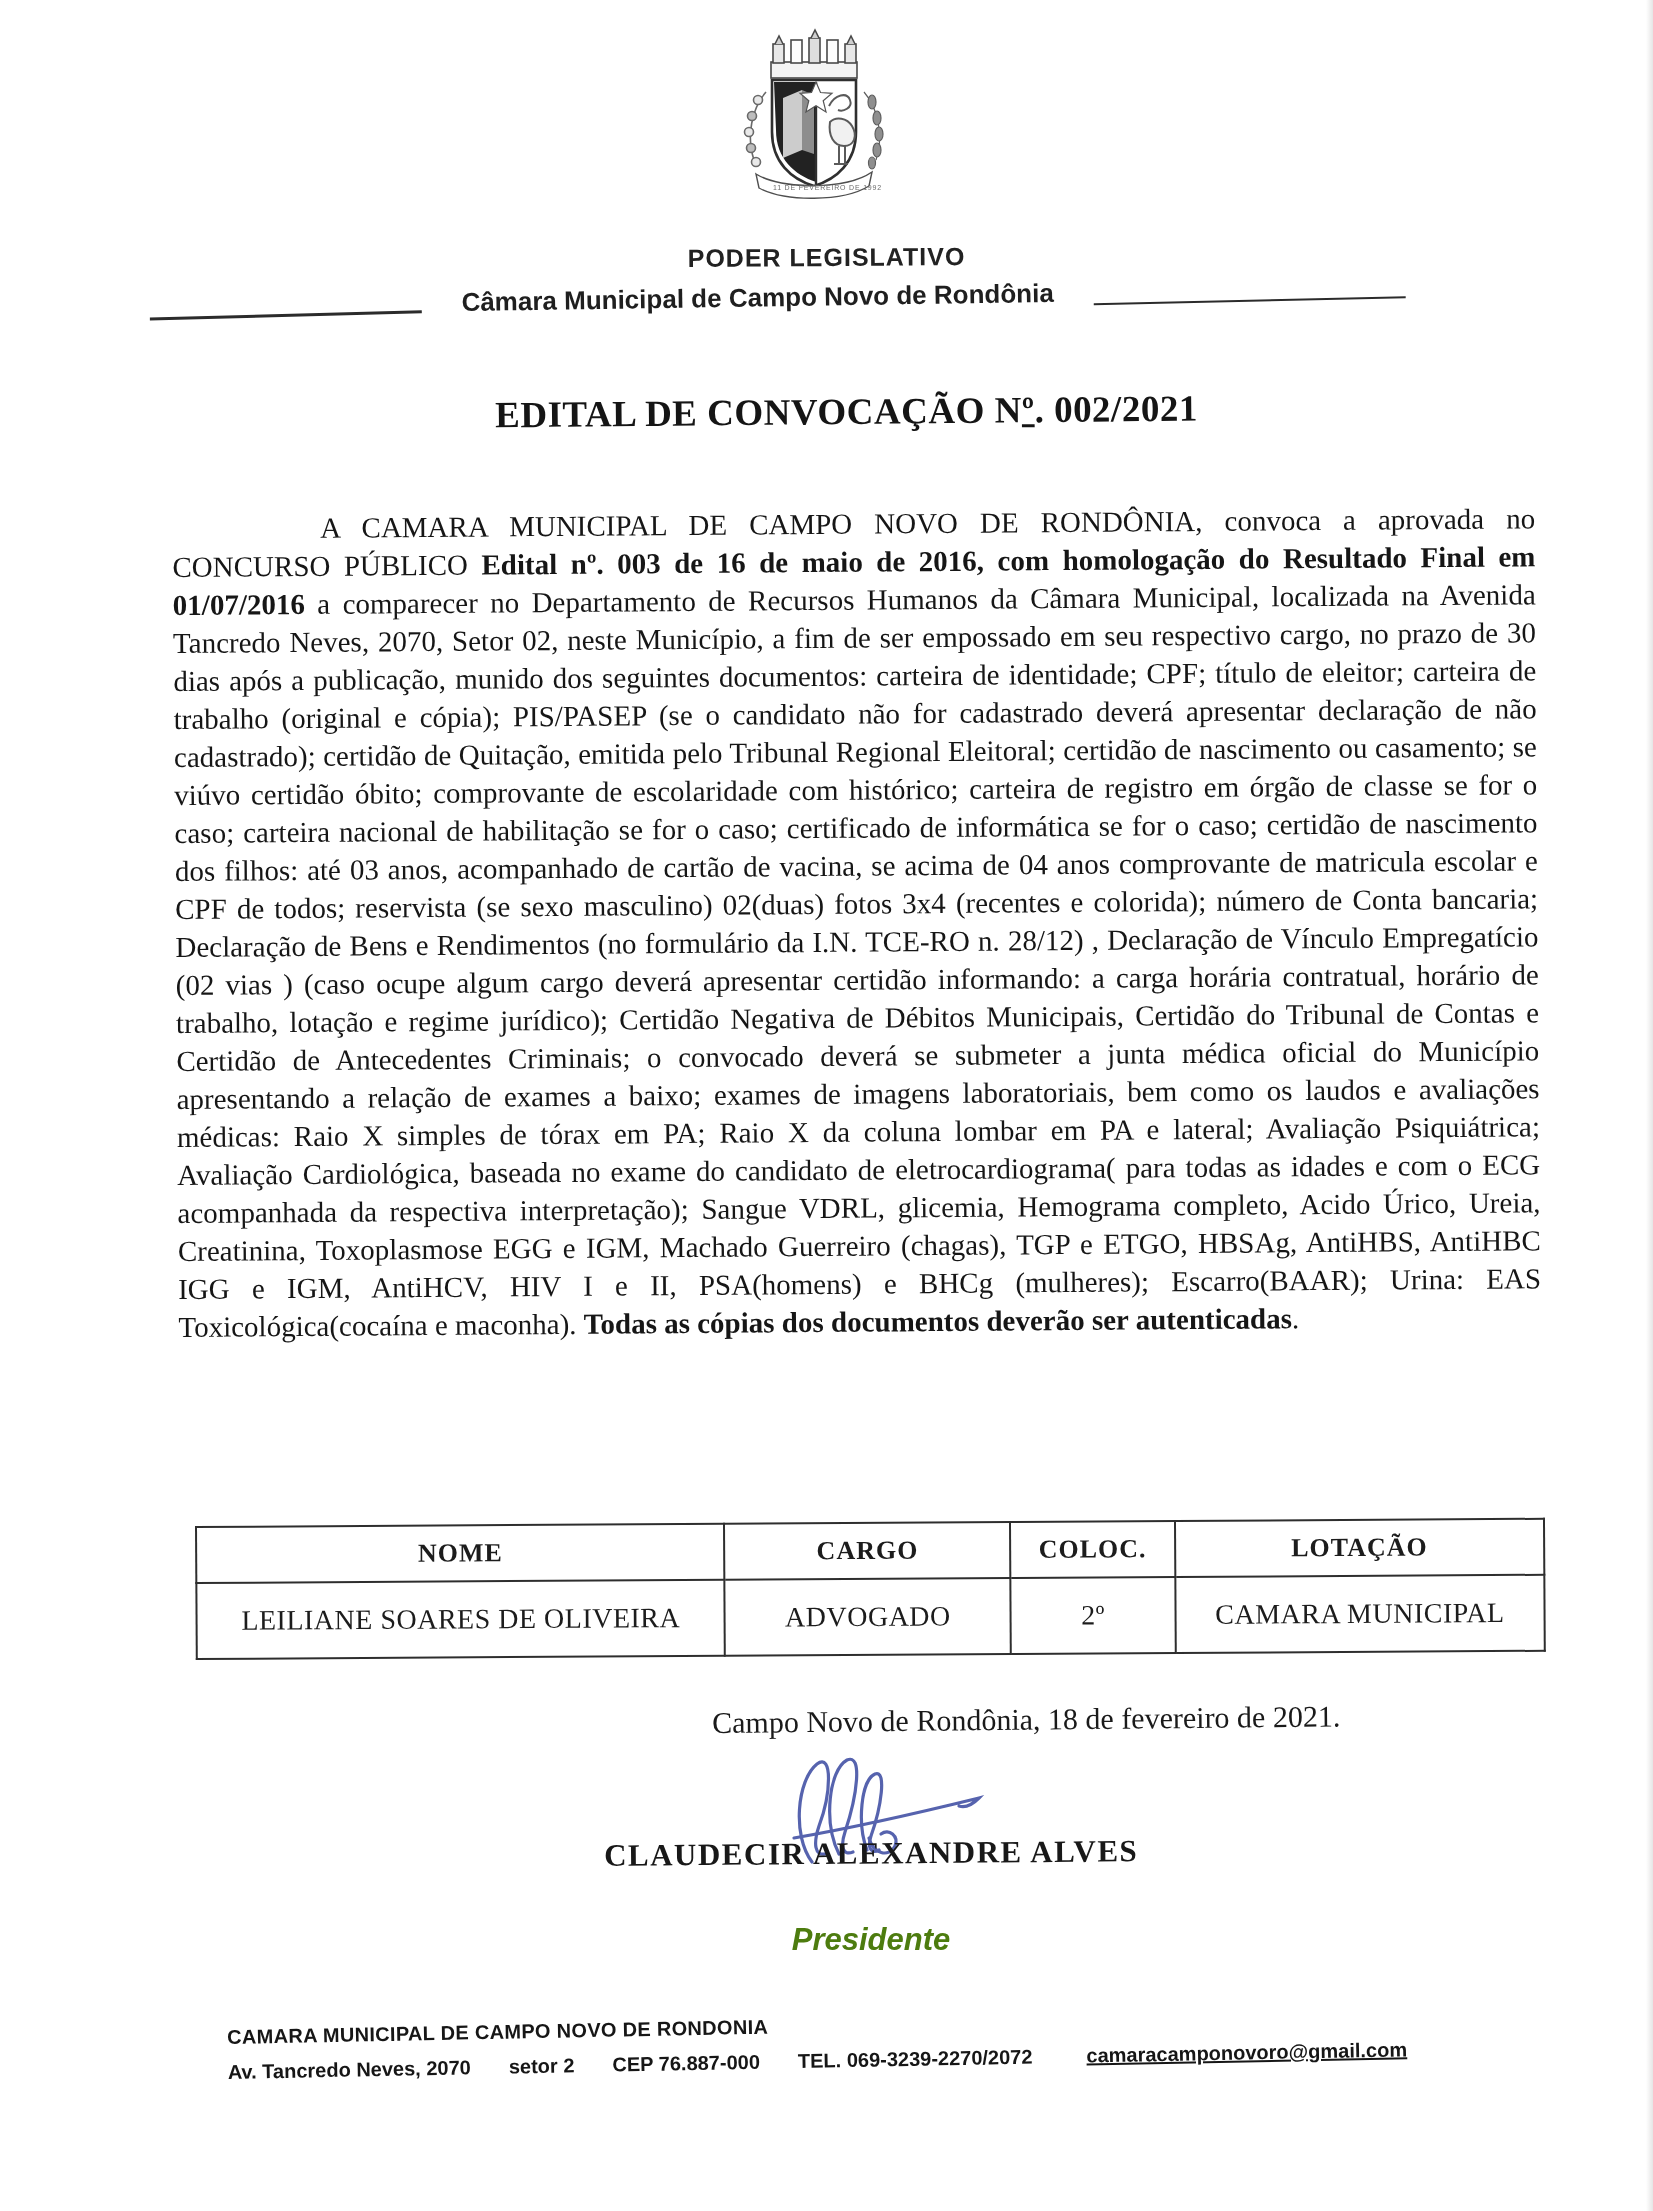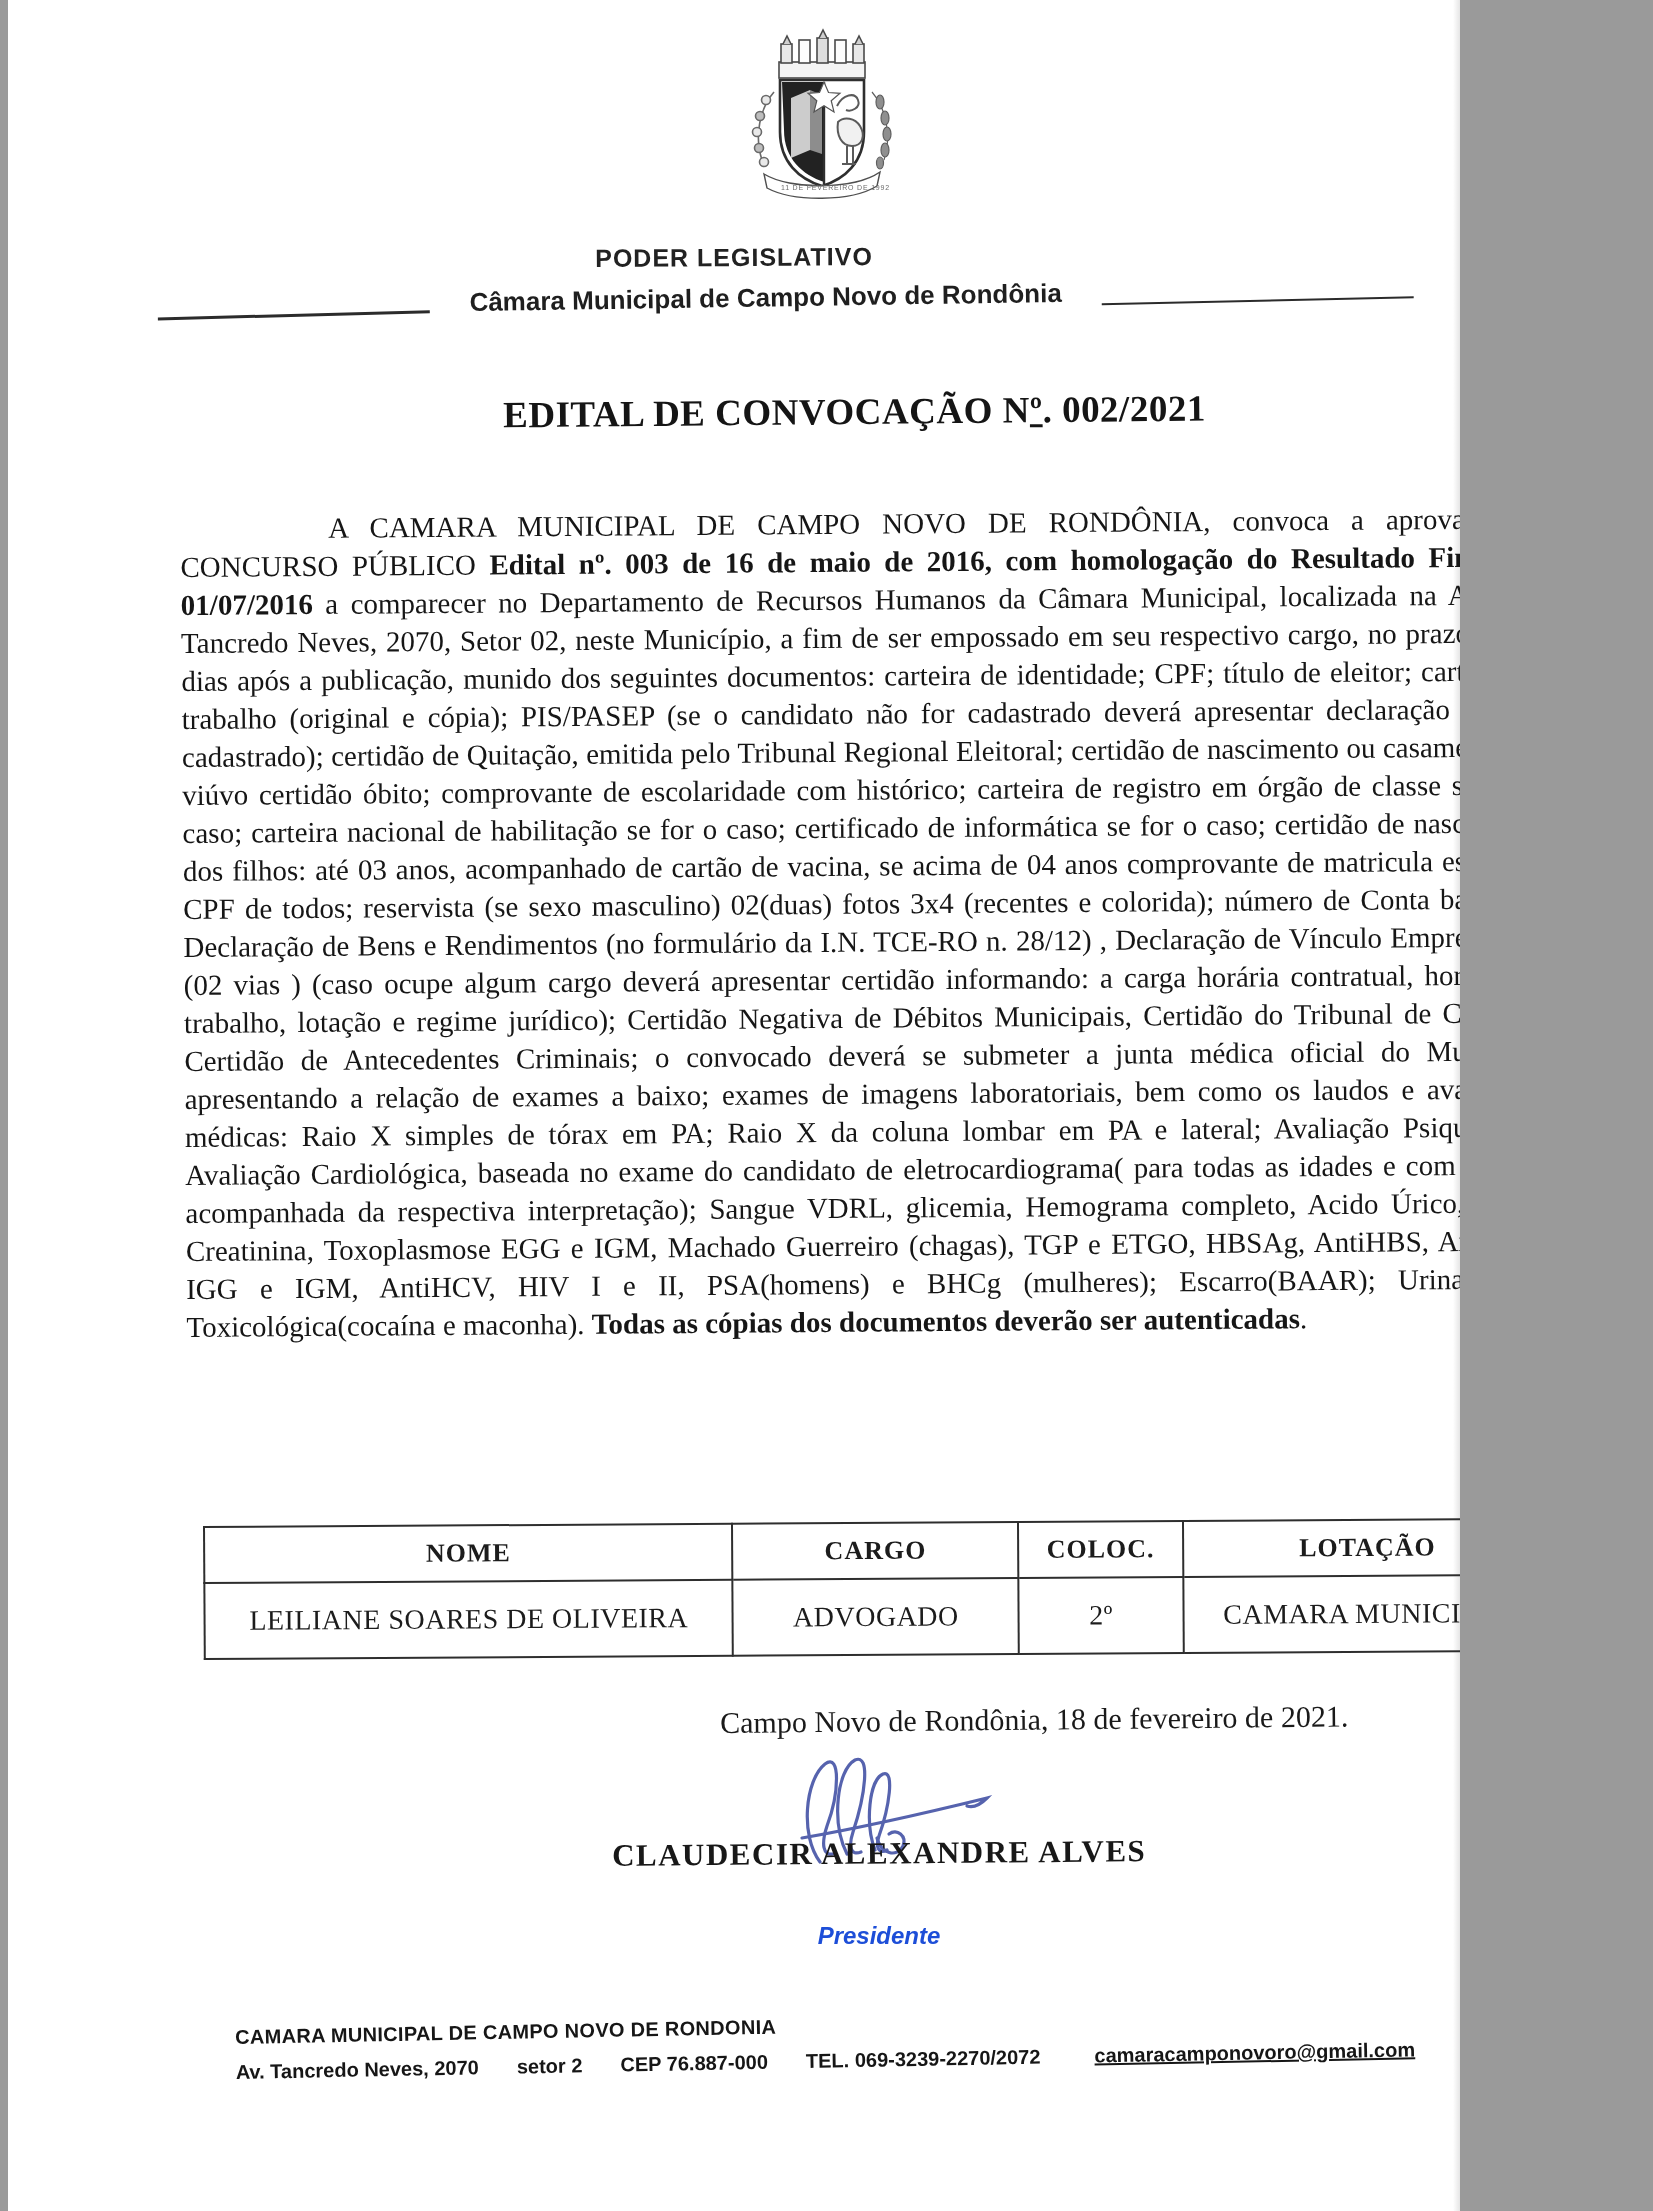--- a/index.html
+++ b/index.html
@@ -1,23 +1,22 @@
 <!DOCTYPE html>
 <html><head>
 <meta charset="utf-8">
 <style>
   html,body{margin:0;padding:0;background:#9a9a9a;}
   .sheet{
     position:relative;
-    width:1452px;height:2211px;
+    width:1653px;height:2211px;
     background:#ffffff;
     overflow:hidden;
     font-family:"Liberation Serif", serif;
     color:#1a1a1a;
-    margin-left:8px;
   }
   .scan-edge{position:absolute;right:0;top:0;bottom:0;width:7px;
     background:linear-gradient(to right,rgba(0,0,0,0),rgba(0,0,0,0.10));}
   
   .crest{position:absolute;left:726px;top:22px;width:176px;height:182px;}
   .org-heading{
     position:absolute;left:0;right:0;top:243px;text-align:center;
     font-family:"Liberation Sans",sans-serif;font-weight:bold;
     font-size:25px;letter-spacing:1px;color:#222;
     transform:rotate(-0.4deg);
@@ -70,21 +69,21 @@
   }
   .sig-svg{position:absolute;left:772px;top:1748px;width:215px;height:122px;}
   .signer-name{
     position:absolute;left:588px;top:1838px;width:566px;text-align:center;
     font-weight:bold;font-size:31px;letter-spacing:1.5px;color:#181818;
     transform:rotate(-0.5deg);transform-origin:left top;white-space:nowrap;
   }
   .signer-role{
     position:absolute;left:588px;top:1922px;width:566px;text-align:center;
     font-family:"Liberation Sans",sans-serif;font-style:italic;font-weight:bold;
-    font-size:24px;color:#1d4ed8;
+    font-size:31px;color:#4d7c0f;
   }
   
   .footer{
     position:absolute;left:228px;top:2026px;width:1260px;
     font-family:"Liberation Sans",sans-serif;font-weight:bold;color:#161616;
     transform:rotate(-1.1deg);transform-origin:left bottom;
   }
   .footer .line1{font-size:20px;letter-spacing:0.3px;}
   .footer .line2{margin-top:12px;font-size:20px;display:flex;align-items:baseline;}
   .footer .line2 span{margin-right:38px;white-space:nowrap;}

